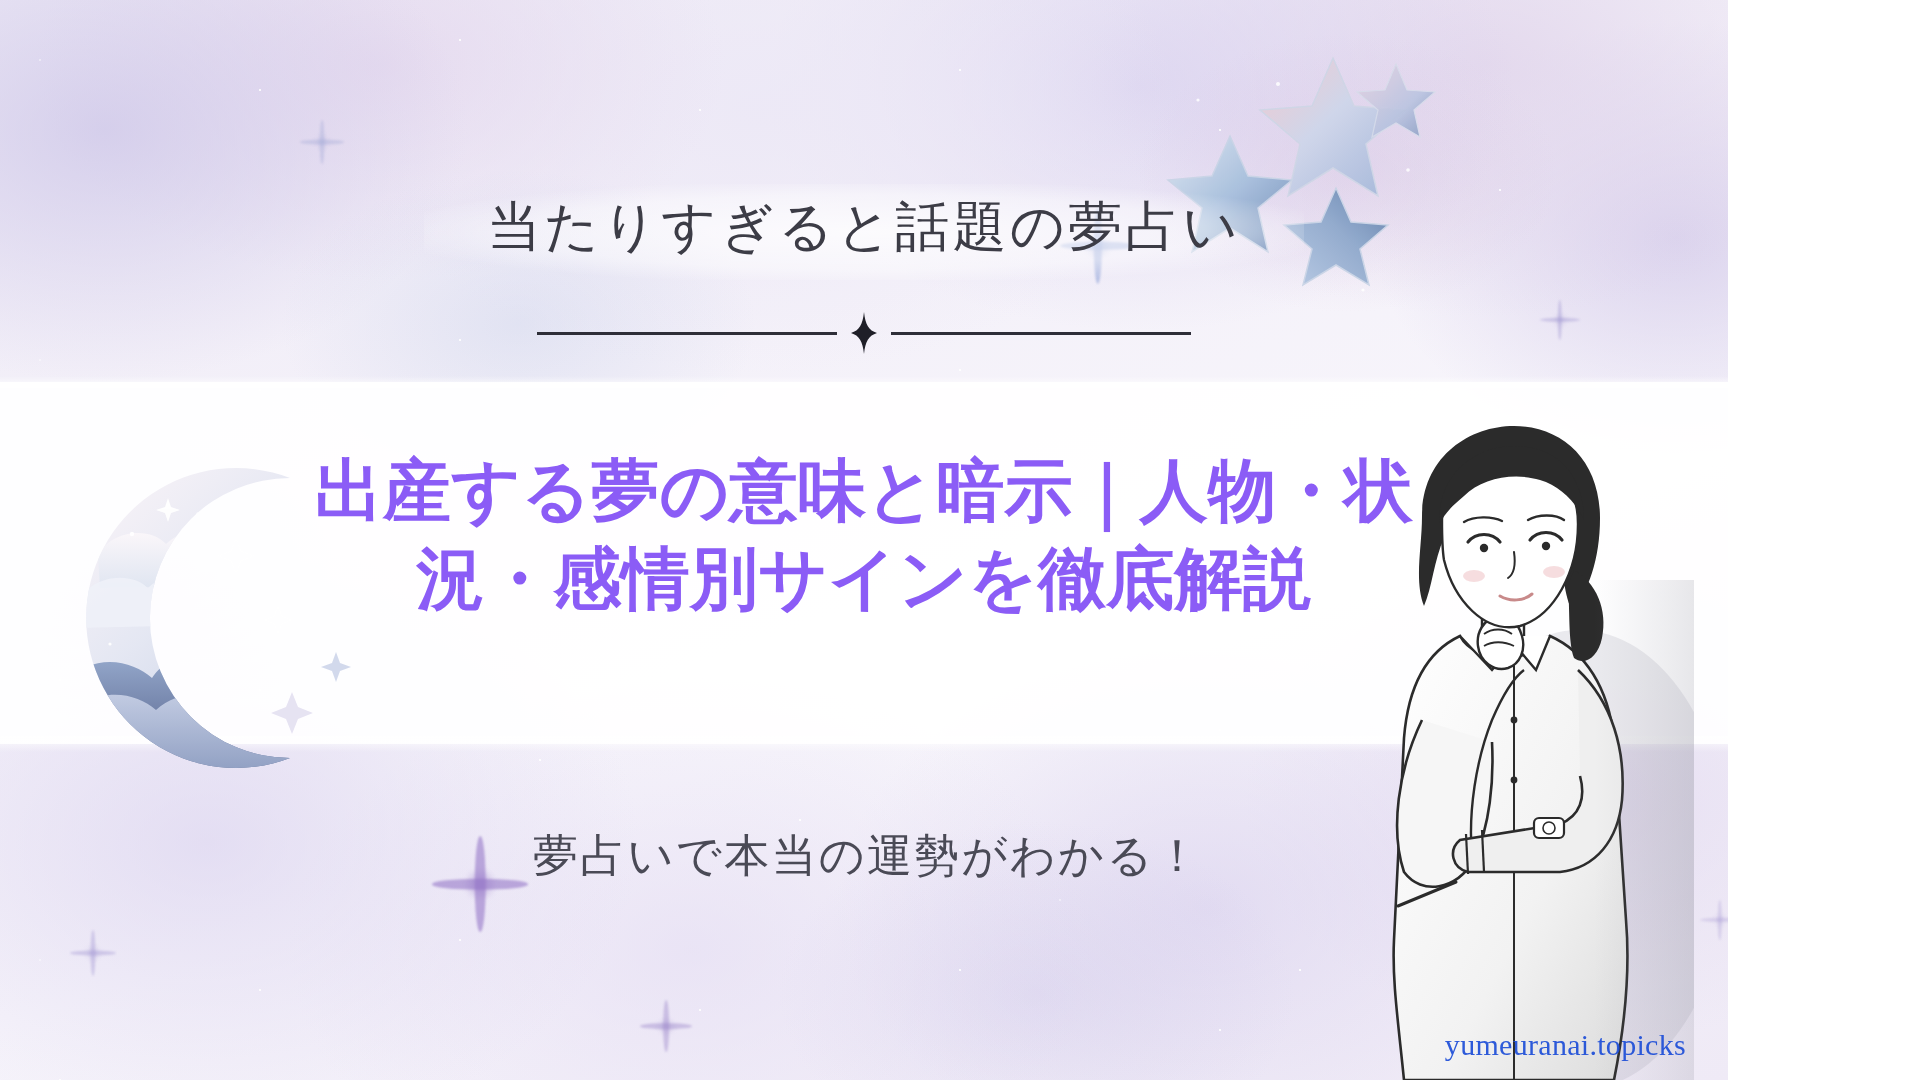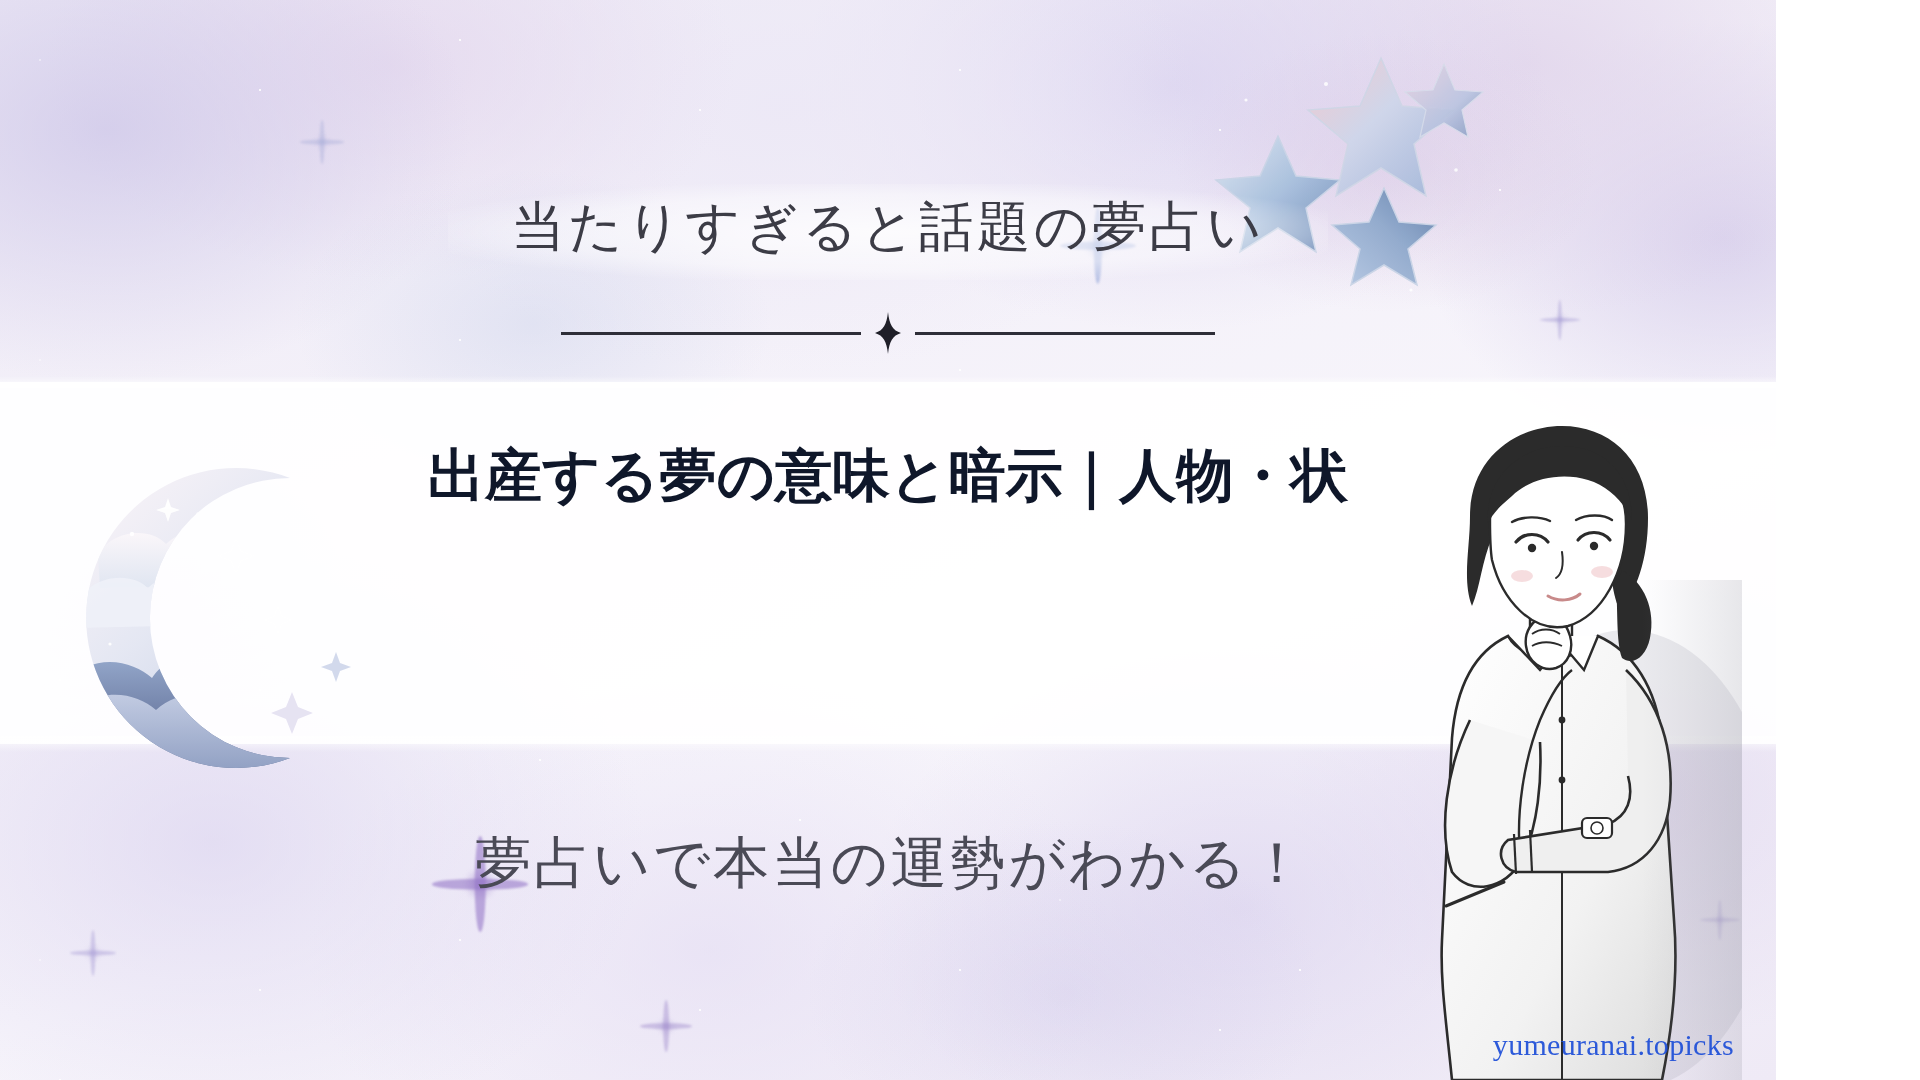--- a/index.html
+++ b/index.html
@@ -11,21 +11,20 @@
     font-family: "Liberation Sans", sans-serif;
   }
 
   
   .canvas {
     position: relative;
     width: 1728px;
     height: 1080px;
     overflow: hidden;
     background: #f3f0f8;
-    padding-left: 48px;
   }
 
   
   .bg-base {
     position: absolute;
     inset: 0;
     background:
       radial-gradient(ellipse 520px 360px at 6% 12%, rgba(205,198,232,0.75) 0%, rgba(205,198,232,0) 70%),
       radial-gradient(ellipse 480px 300px at 22% 6%, rgba(228,216,238,0.85) 0%, rgba(228,216,238,0) 72%),
       radial-gradient(ellipse 600px 380px at 44% 10%, rgba(236,232,246,0.9) 0%, rgba(236,232,246,0) 70%),
@@ -196,40 +195,40 @@
   }
 
   
   .headline {
     position: absolute;
     left: 0; right: 0;
     top: 400px;
     text-align: center;
     font-family: "Liberation Sans", sans-serif;
     font-weight: 700;
-    font-size: 57px;
+    font-size: 68px;
     line-height: 1.30;
     letter-spacing: 0.005em;
-    color: #0f172a;
+    color: #8b5cf6;
     padding: 0 240px;
     box-sizing: border-box;
   }
   .headline .ln {
     display: block;
     white-space: nowrap;
   }
 
   
   .tagline {
     position: absolute;
     left: 7px; right: 0;
     top: 826px;
     text-align: center;
     font-family: "Liberation Serif", serif;
-    font-size: 56px;
+    font-size: 45px;
     letter-spacing: 0.05em;
     color: #4a4a56;
   }
 
   
   .watermark {
     position: absolute;
     right: 42px;
     bottom: 18px;
     font-family: "Liberation Serif", serif;
@@ -408,20 +407,21 @@
     <span class="spark">
       <svg viewBox="0 0 26 42" width="26" height="42" aria-hidden="true">
         <path d="M13,0 C14.4,12.6 17.6,18.4 26,21 C17.6,23.6 14.4,29.4 13,42 C11.6,29.4 8.4,23.6 0,21 C8.4,18.4 11.6,12.6 13,0 Z" fill="#1f1f28"></path>
       </svg>
     </span>
     <span class="rule"></span>
   </div>
 
   <h1 class="headline">
     <span class="ln">出産する夢の意味と暗示｜人物・状</span>
+    <span class="ln">況・感情別サインを徹底解説</span>
   </h1>
 
   <div class="tagline">夢占いで本当の運勢がわかる！</div>
 
   <div class="woman-art">
     <svg viewBox="0 0 330 660" width="330" height="660" aria-hidden="true">
       <defs>
         <linearGradient id="shirtG" x1="0" y1="0" x2="1" y2="1">
           <stop offset="0%" stop-color="#ffffff"></stop>
           <stop offset="60%" stop-color="#f2f2f2"></stop>

